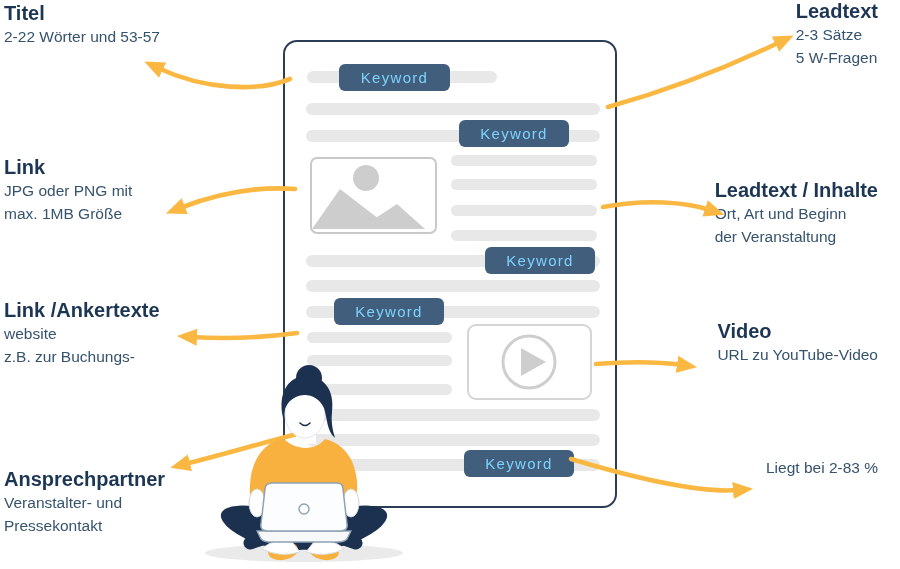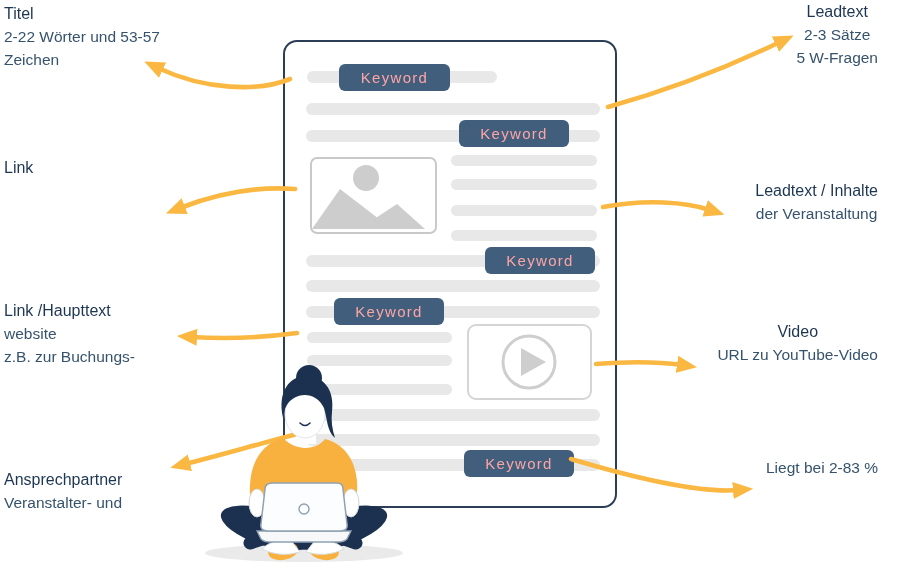--- a/index.html
+++ b/index.html
@@ -1,34 +1,34 @@
 <!DOCTYPE html>
 <html><head>
 <meta charset="utf-8">
 <style>
   html,body { margin:0; padding:0; background:#fff; }
   .stage {
     position:relative; width:900px; height:569px; background:#ffffff;
     font-family:"Liberation Sans", sans-serif; overflow:hidden;
   }
   .label { position:absolute; font-size:15.5px; line-height:23px; color:#36536e; }
-  .label .lt { font-weight:normal; font-size:16px; color:#1d3653; }
-  .label.right { text-align:center; right:22px; }
+  .label .lt { font-weight:bold; font-size:20px; color:#1d3653; }
+  .label.right { text-align:left; right:22px; }
   .label.left  { left:4px; }
 
   .doc {
     position:absolute; left:283px; top:40px; width:334px; height:468px;
     box-sizing:border-box; background:#ffffff;
     border:2px solid #2c3d56; border-radius:14px;
   }
   .bar { position:absolute; background:#e8e8e8; border-radius:6px; height:12px; }
   .bar.s { height:11px; }
   .badge {
     position:absolute; height:27px; width:110px; background:#415e7d; border-radius:6px;
-    color:#fca5a5; display:flex; align-items:center; justify-content:center;
+    color:#7dd3fc; display:flex; align-items:center; justify-content:center;
     font-size:15px; letter-spacing:1.3px;
   }
   .img-ph {
     position:absolute; left:25px; top:115px; width:127px; height:77px;
     box-sizing:border-box; border:2px solid #c9c9c9; border-radius:7px;
     overflow:hidden; background:#fff;
   }
   .img-ph svg { display:block; width:100%; height:100%; }
   .video-ph {
     position:absolute; left:182px; top:282px; width:125px; height:76px;
@@ -38,42 +38,45 @@
   .layer { position:absolute; left:0; top:0; pointer-events:none; }
 </style>
 </head>
 <body>
 
 <div class="stage">
 
   <div class="label left" style="top:2px">
     <div class="lt">Titel</div>
     <div>2-22 Wörter und 53-57</div>
-    <div>Zeichen</div>
   </div>
   <div class="label left" style="top:156px">
     <div class="lt">Link</div>
+    <div>JPG oder PNG mit</div>
+    <div>max. 1MB Größe</div>
   </div>
   <div class="label left" style="top:299px">
-    <div class="lt">Link /Haupttext</div>
+    <div class="lt">Link /Ankertexte</div>
     <div>website</div>
     <div>z.B. zur Buchungs-</div>
   </div>
   <div class="label left" style="top:468px">
     <div class="lt">Ansprechpartner</div>
     <div>Veranstalter- und</div>
+    <div>Pressekontakt</div>
   </div>
 
   <div class="label right" style="top:0px">
     <div class="lt">Leadtext</div>
     <div>2-3 Sätze</div>
     <div>5 W-Fragen</div>
   </div>
   <div class="label right" style="top:179px">
     <div class="lt">Leadtext / Inhalte</div>
+    <div>Ort, Art und Beginn</div>
     <div>der Veranstaltung</div>
   </div>
   <div class="label right" style="top:320px">
     <div class="lt">Video</div>
     <div>URL zu YouTube-Video</div>
   </div>
   <div class="label right" style="top:456px">
     <div>Liegt bei 2-83 %</div>
   </div>
 

